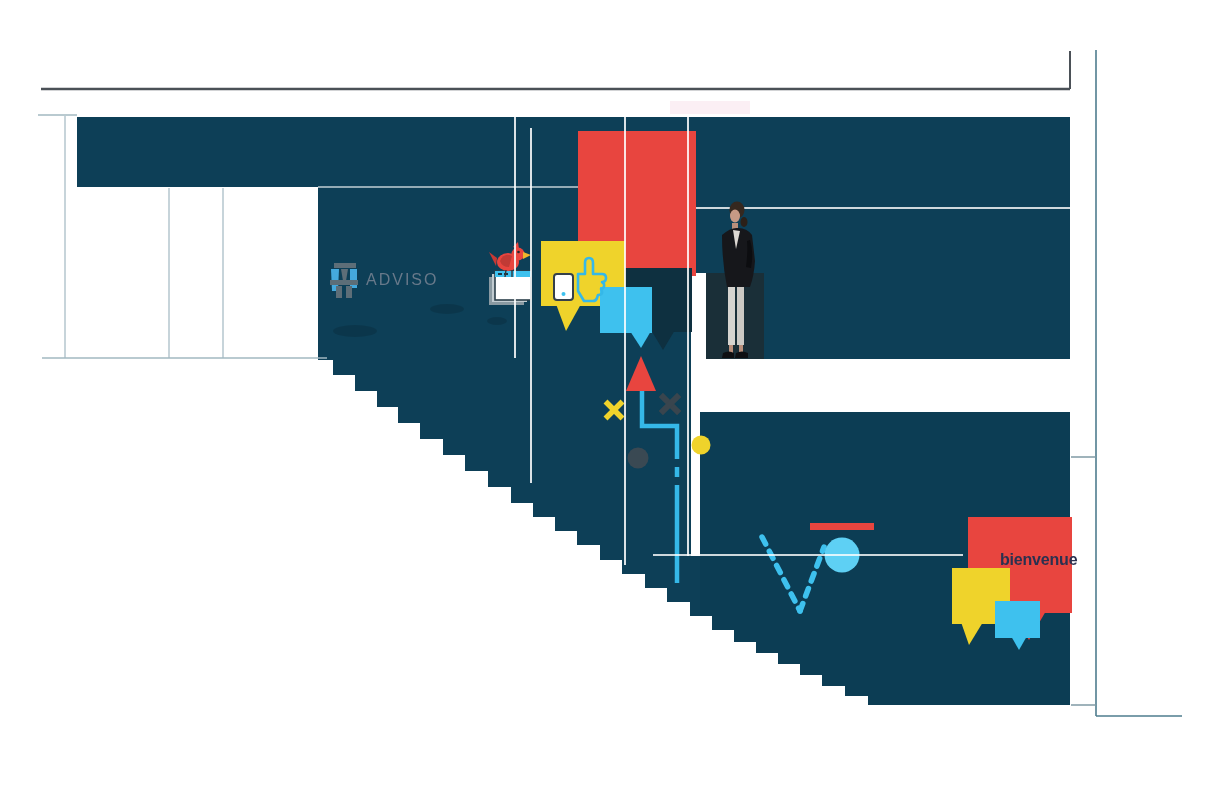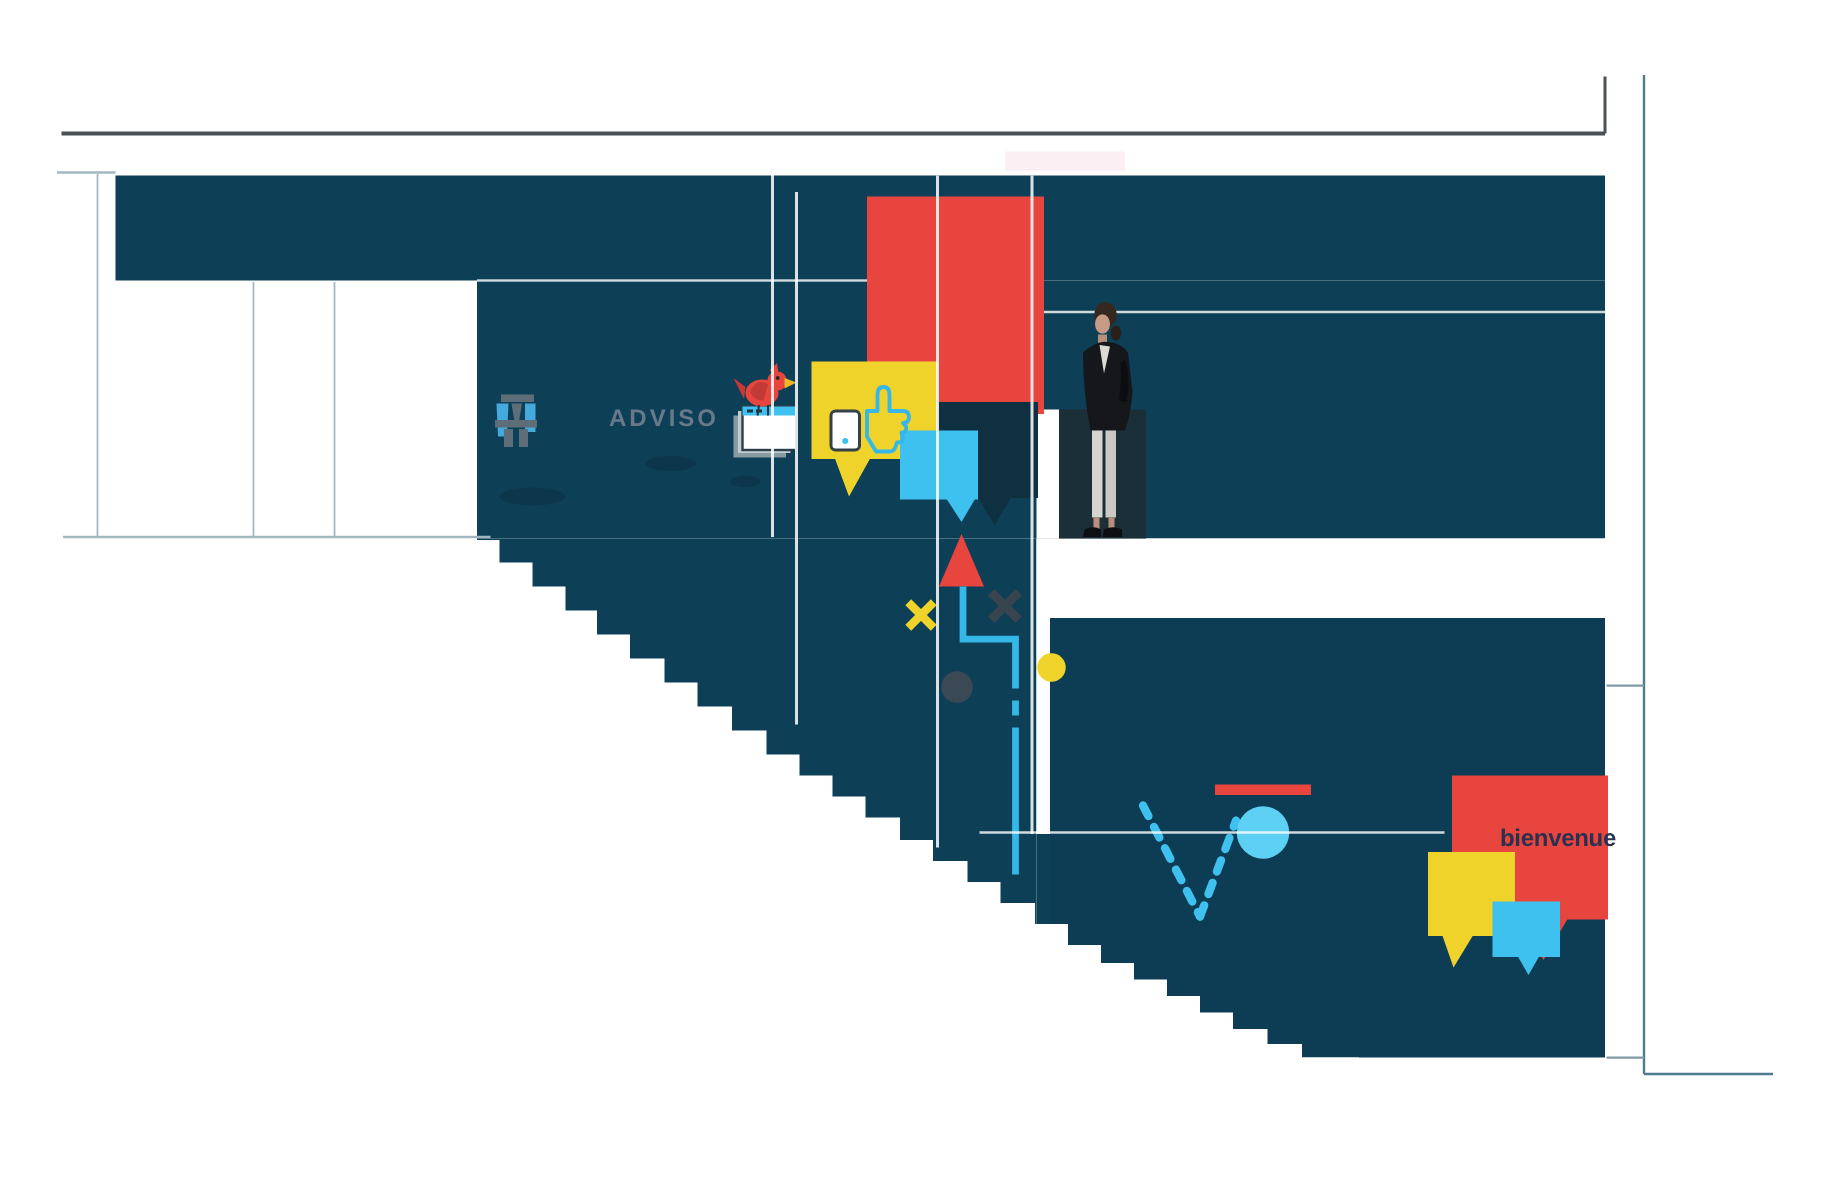--- a/index.html
+++ b/index.html
@@ -1,21 +1,21 @@
 <!DOCTYPE html>
 <html style="--teal: #0d3f57; --teal_block: #0c3d54; --red: #e8453f; --yellow: #efd32b; --cyan: #3ec1ee; --cyan_light: #5ed0f4; --navy_bubble: #0e3040; --backdrop: #1a2f38; --frame_gray: #4b5157; --frame_light: #a2b8c1; --frame_teal: #4e7c8e; --logo_gray: #68798a; --welcome_ink: #2a3150; --pink: #fbeff4; --dark_mark: #39454e;"><head>
 <meta charset="utf-8">
 <style>
   html,body{margin:0;padding:0;background:#ffffff;}
   #canvas{position:relative;width:1224px;height:792px;background:#fff;overflow:hidden;
           font-family:"Liberation Sans",sans-serif;}
   #art{position:absolute;left:0;top:0;}
   .txt{position:absolute;pointer-events:none;}
-  #logo-text{left:366px;top:271px;font-size:16px;font-weight:bold;letter-spacing:2px;
-             color:var(--logo_gray,#68798a);margin-left:40px;}
+  #logo-text{left:366px;top:271px;font-size:16px;font-weight:normal;letter-spacing:2px;
+             color:var(--logo_gray,#68798a);}
   #welcome-text{left:1000px;top:551px;width:68px;text-align:right;font-size:16px;
                 font-weight:600;letter-spacing:-0.2px;color:var(--welcome_ink,#2a3150);}
 </style>
 </head>
 <body>
 
 <div id="canvas">
 <svg id="art" width="1224" height="792" viewBox="0 0 1224 792">
 
   <g>

